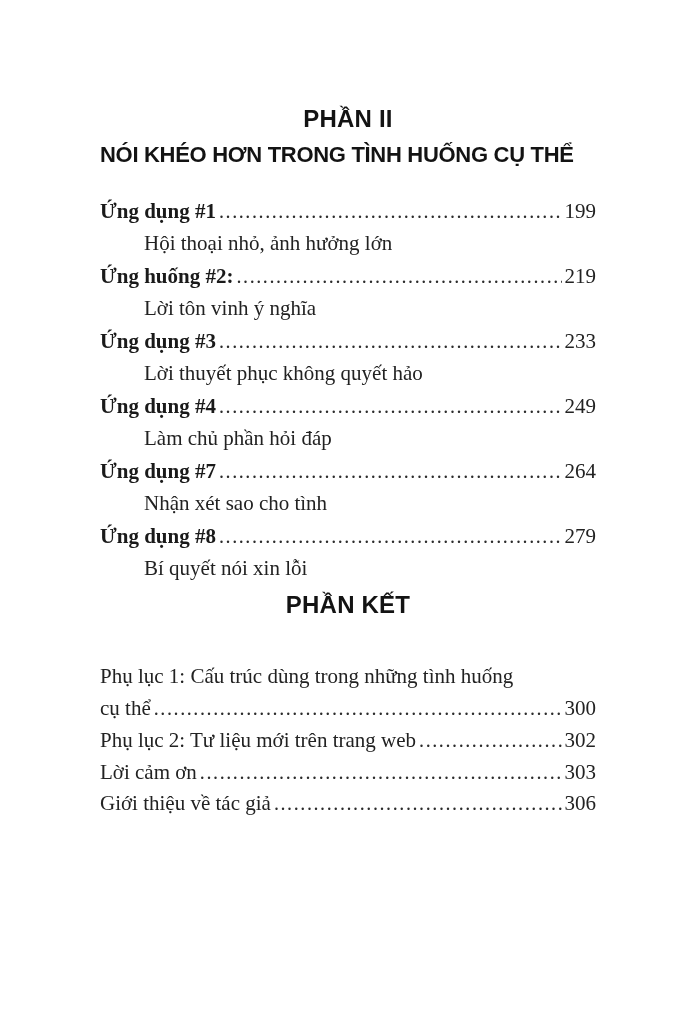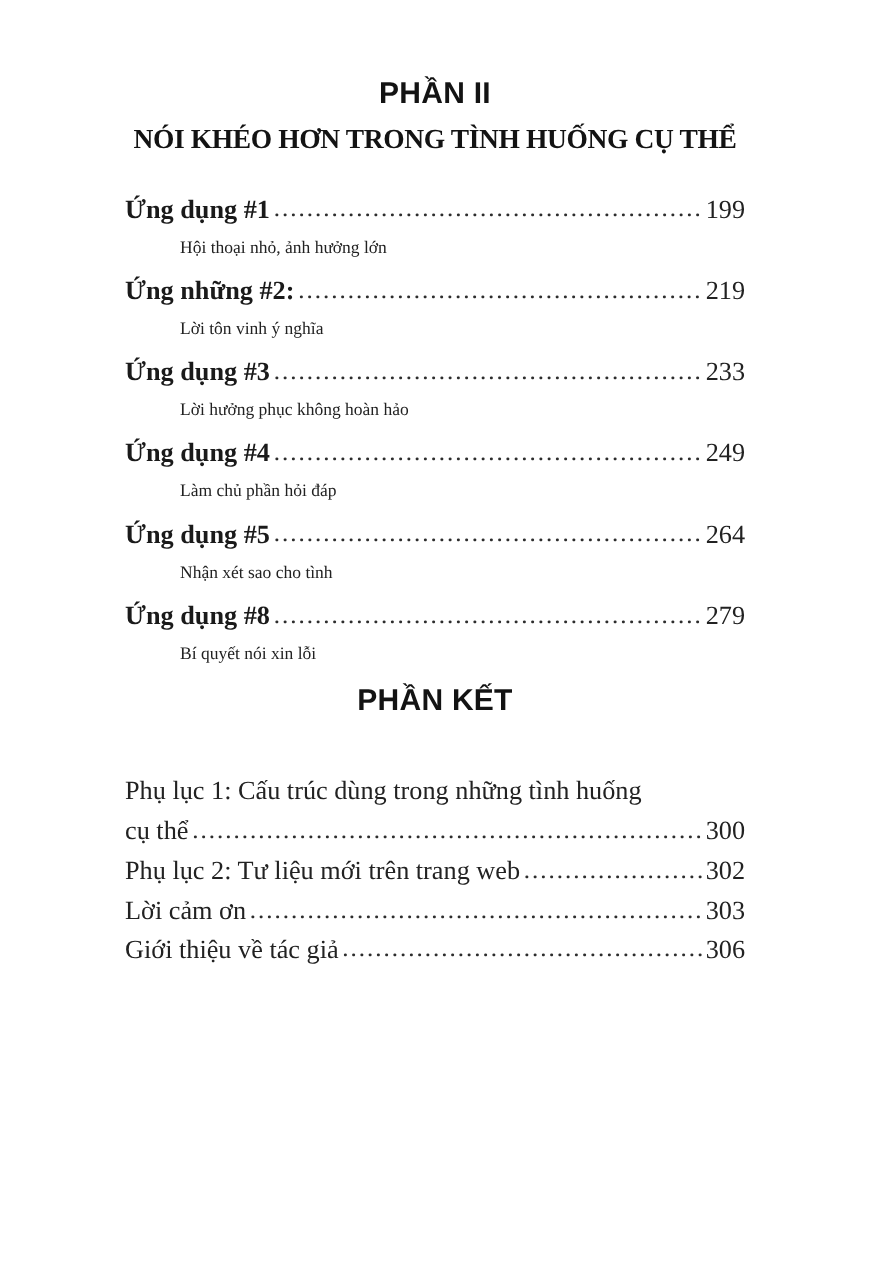--- a/index.html
+++ b/index.html
@@ -10,39 +10,38 @@
   body {
     width: 696px;
     height: 1024px;
     overflow: hidden;
     font-family: "Liberation Serif", serif;
     color: #1e1e1e;
   }
   .page {
     width: 496px;
     margin: 0 auto;
-    padding-top: 60px;
+    padding-top: 104px;
   }
   .part-title {
     font-family: "Liberation Sans", sans-serif;
     font-weight: bold;
     font-size: 24px;
     line-height: 30px;
     letter-spacing: 0.2px;
     text-align: center;
     color: #131313;
     margin: 0;
   }
   .part-subtitle {
-    font-family: Liberation Serif, serif;
+    font-family: Liberation Sans, sans-serif;
     font-weight: bold;
     font-size: 22px;
     line-height: 30px;
     letter-spacing: -0.3px;
-    text-align: center;
     color: #131313;
     margin: 6px 0 0 0;
   }
   .toc {
     margin-top: 25px;
   }
   .toc-group {
     margin-bottom: 1px;
   }
   .toc-row {
@@ -72,21 +71,21 @@
   .dots::after {
     content: "....................................................................................................................................................................";
   }
   .toc-page {
     white-space: nowrap;
     flex: 0 0 auto;
     color: #222;
   }
   .toc-sub {
     padding-left: 44px;
-    font-size: 14px;
+    font-size: 21px;
     line-height: 32px;
     color: #222;
   }
   .closing-title {
     margin-top: 6px;
   }
   .closing-list {
     margin-top: 20px;
   }
   .closing-list .toc-row {
@@ -113,48 +112,48 @@
       <div class="toc-row">
         <span class="toc-label bold">Ứng dụng #1</span>
         <span class="dots"></span>
         <span class="toc-page">199</span>
       </div>
       <div class="toc-sub">Hội thoại nhỏ, ảnh hưởng lớn</div>
     </div>
 
     <div class="toc-group">
       <div class="toc-row">
-        <span class="toc-label bold">Ứng những #2:</span>
+        <span class="toc-label bold">Ứng huống #2:</span>
         <span class="dots"></span>
         <span class="toc-page">219</span>
       </div>
       <div class="toc-sub">Lời tôn vinh ý nghĩa</div>
     </div>
 
     <div class="toc-group">
       <div class="toc-row">
         <span class="toc-label bold">Ứng dụng #3</span>
         <span class="dots"></span>
         <span class="toc-page">233</span>
       </div>
-      <div class="toc-sub">Lời hưởng phục không hoàn hảo</div>
+      <div class="toc-sub">Lời thuyết phục không quyết hảo</div>
     </div>
 
     <div class="toc-group">
       <div class="toc-row">
         <span class="toc-label bold">Ứng dụng #4</span>
         <span class="dots"></span>
         <span class="toc-page">249</span>
       </div>
       <div class="toc-sub">Làm chủ phần hỏi đáp</div>
     </div>
 
     <div class="toc-group">
       <div class="toc-row">
-        <span class="toc-label bold">Ứng dụng #5</span>
+        <span class="toc-label bold">Ứng dụng #7</span>
         <span class="dots"></span>
         <span class="toc-page">264</span>
       </div>
       <div class="toc-sub">Nhận xét sao cho tình</div>
     </div>
 
     <div class="toc-group">
       <div class="toc-row">
         <span class="toc-label bold">Ứng dụng #8</span>
         <span class="dots"></span>

